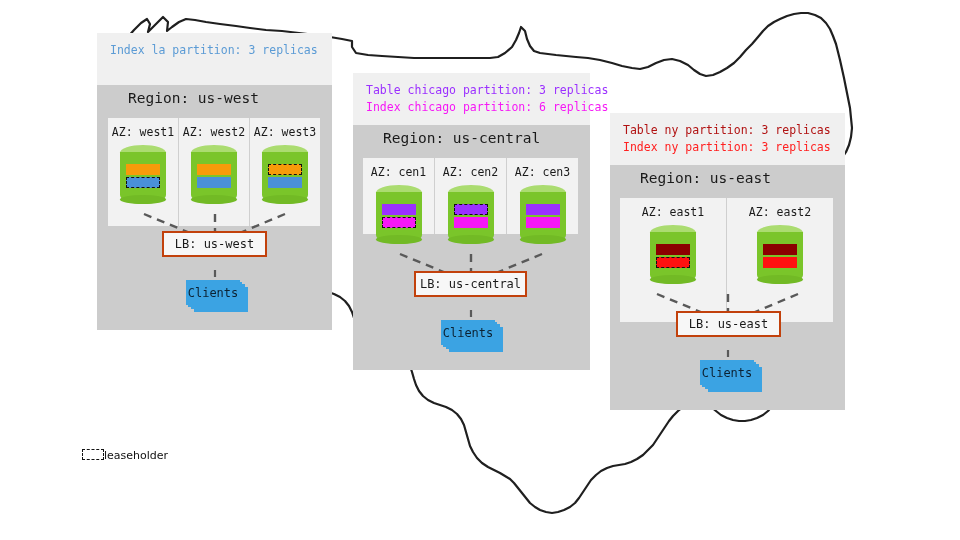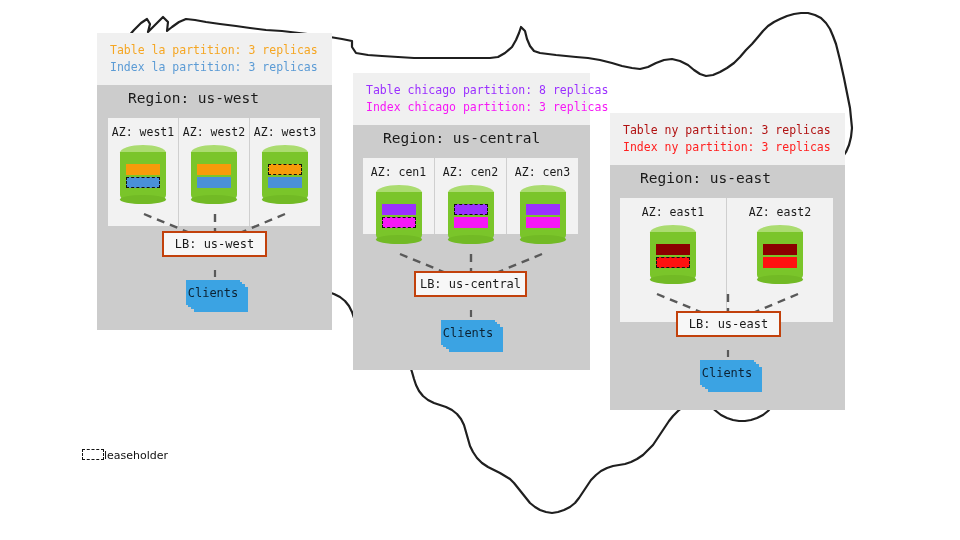--- a/index.html
+++ b/index.html
@@ -208,21 +208,20 @@
            L157,304 L153,308 L149,311 L145,313 L141,313 L138,311 L136,307 L135,302
            L135,296 L136,289 L137,282 L137,274 L136,266 L134,258 L132,250 L130,242
            L128,234 L126,226 L124,217 L122,208 L120,199 L118,190 L116,181 L115,172
            L114,163 L113,154 L112,145 L111,136 L110,127 L109,118 L108,109 L108,100
            L108,91 L109,82 L110,73 L111,65 Z"></path>
 </svg>
 
 <div class="region-group">
 
   <div class="partition-header" style="left: 97px; top: 33px; width: 235px; height: 52px; background: rgb(240, 240, 240);">
-    <div class="partition-line" style="color: rgb(245, 166, 35);">Table la partition: 3 replicas</div>
     <div class="partition-line" style="color: rgb(91, 155, 213);">Index la partition: 3 replicas</div>
   </div>
 
   <div class="region-panel" style="left: 97px; top: 85px; width: 235px; height: 245px; background: rgb(204, 204, 204);"></div>
 
   <div class="region-title" style="left:108px; top:90px;">Region: us-west</div>
 
   <div class="az-panel" style="left: 108px; top: 118px; width: 212px; height: 108px; background: rgb(242, 242, 242);">
     <div class="az-cell">
       <div class="az-label">AZ: west1</div>
@@ -273,22 +272,22 @@
     <div class="sheet s3" style="background: rgb(59, 163, 227);"></div>
     <div class="sheet s2" style="background: rgb(59, 163, 227);"></div>
     <div class="sheet s1" style="background: rgb(59, 163, 227);"></div>
     <div class="front" style="background: rgb(59, 163, 227);">Clients</div>
   </div>
 </div>
 
 <div class="region-group">
 
   <div class="partition-header" style="left: 353px; top: 73px; width: 237px; height: 52px; background: rgb(240, 240, 240);">
-    <div class="partition-line" style="color: rgb(155, 48, 255);">Table chicago partition: 8 replicas</div>
-    <div class="partition-line" style="color: rgb(246, 24, 246);">Index chicago partition: 3 replicas</div>
+    <div class="partition-line" style="color: rgb(155, 48, 255);">Table chicago partition: 3 replicas</div>
+    <div class="partition-line" style="color: rgb(246, 24, 246);">Index chicago partition: 6 replicas</div>
   </div>
 
   <div class="region-panel" style="left: 353px; top: 125px; width: 237px; height: 245px; background: rgb(204, 204, 204);"></div>
 
   <div class="region-title" style="left:363px; top:130px;">Region: us-central</div>
 
   <div class="az-panel" style="left: 363px; top: 158px; width: 215px; height: 76px; background: rgb(242, 242, 242);">
     <div class="az-cell">
       <div class="az-label">AZ: cen1</div>
       <div class="cyl">

